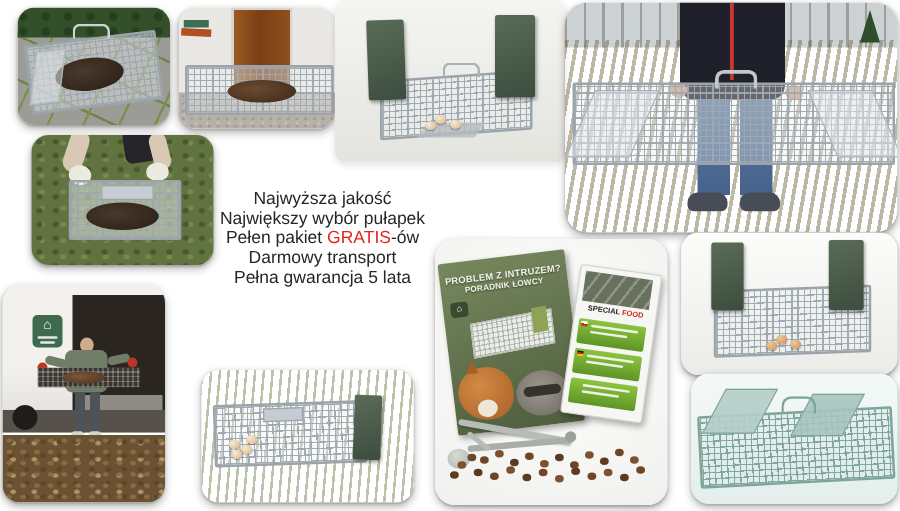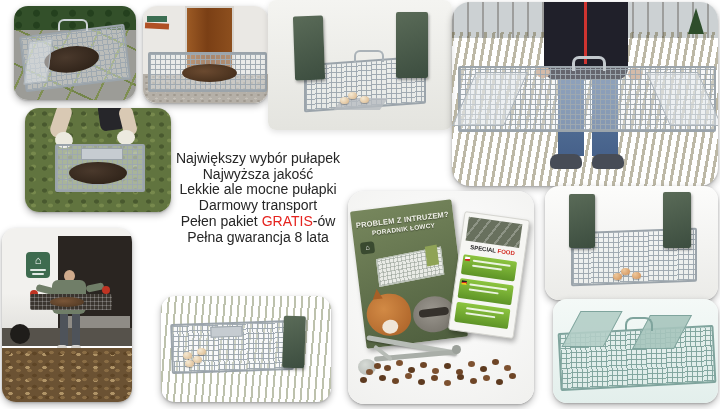--- a/index.html
+++ b/index.html
@@ -234,21 +234,20 @@
   <div class="photo" style="left:553px;top:299px;width:165px;height:104px;">
     <div class="abs" style="inset:0;background:linear-gradient(180deg,#f4f9f7,#e3efec);"></div>
     <div class="abs mesh-teal" style="left:6px;top:30px;width:152px;height:54px;transform:rotate(-3deg);"></div>
     <div class="abs" style="left:18px;top:12px;width:40px;height:34px;background:rgba(178,205,199,.9);border:1px solid #7fa49d;transform:skewX(-28deg);"></div>
     <div class="abs" style="left:88px;top:16px;width:40px;height:32px;background:rgba(166,196,189,.9);border:1px solid #7fa49d;transform:skewX(-28deg);"></div>
     <div class="abs" style="left:72px;top:18px;width:24px;height:12px;border:2px solid #7fa49d;border-bottom:none;border-radius:8px 8px 0 0;"></div>
   </div>
 
 
   <div class="features">
+    <div>Najwyższa jakość</div>
     <div>Największy wybór pułapek</div>
-    <div>Najwyższa jakość</div>
-    <div>Lekkie ale mocne pułapki</div>
+    <div><span>Pełen pakiet </span><span class="red">GRATIS</span><span>-ów</span></div>
     <div>Darmowy transport</div>
-    <div><span>Pełen pakiet </span><span class="red">GRATIS</span><span>-ów</span></div>
-    <div>Pełna gwarancja 8 lata</div>
+    <div>Pełna gwarancja 5 lata</div>
   </div>
 
 </div>
 
 </body></html>

